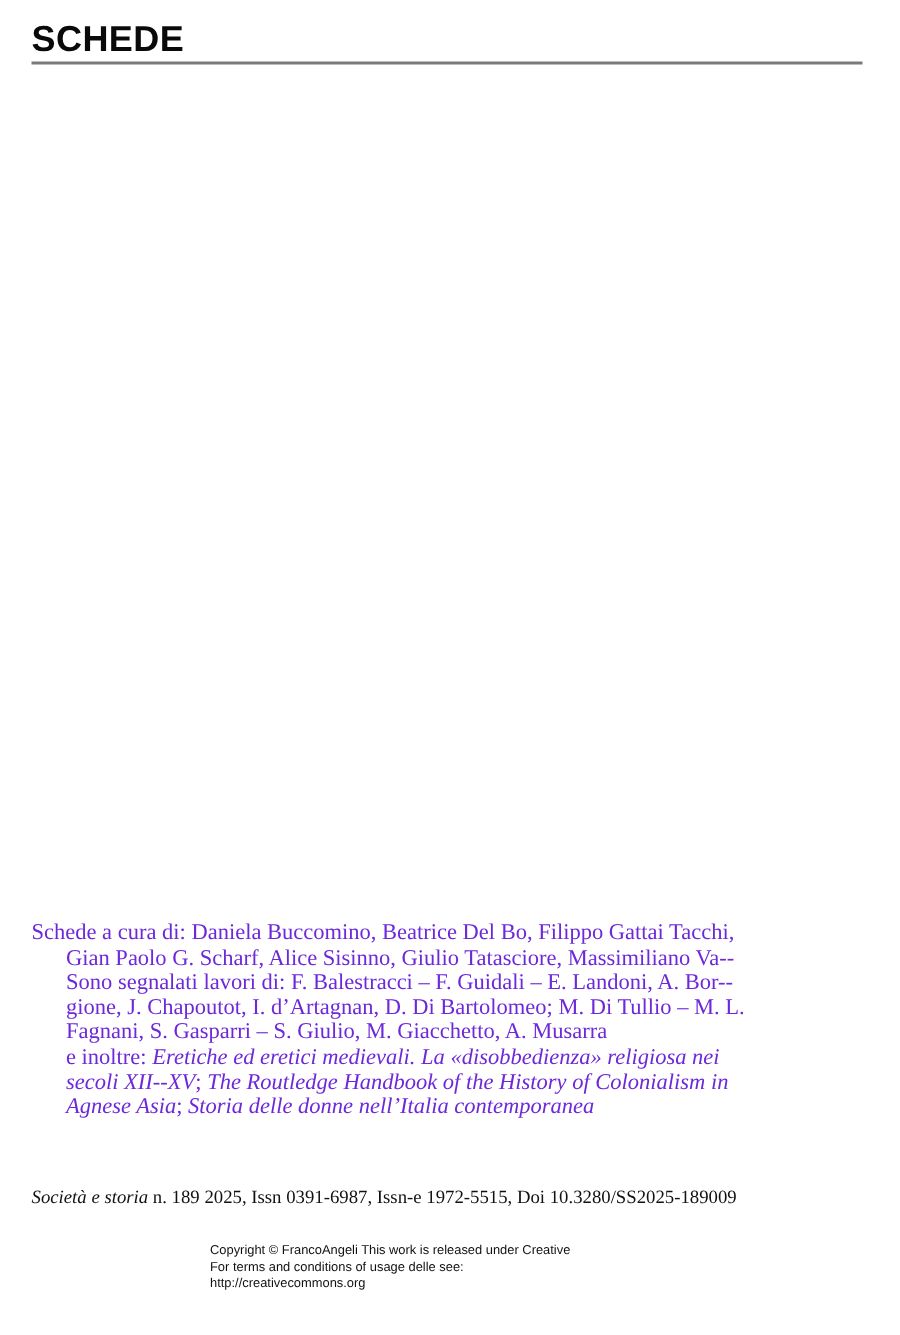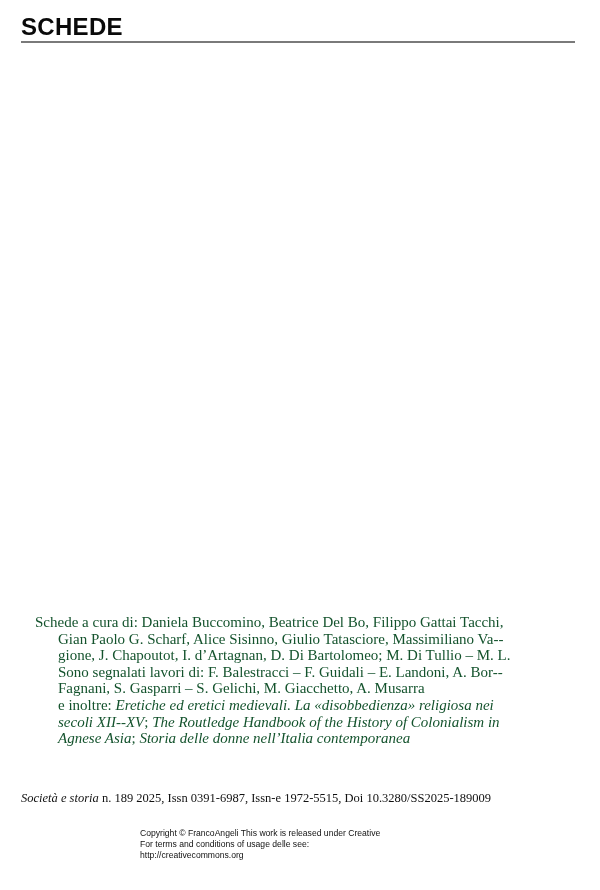--- a/index.html
+++ b/index.html
@@ -29,27 +29,27 @@
     .title-rule {
       position: absolute;
       left: 21px;
       top: 41px;
       width: 554px;
       height: 2px;
       background: #7a7a7a;
     }
     .credits {
       position: absolute;
-      left: 35px;
+      left: 21px;
       top: 614px;
       width: 560px;
       font-family: "Liberation Serif", serif;
       font-size: 15px;
       line-height: 16.6px;
-      color: #14532d;
+      color: #6d28d9;
     }
     .credits .line {
       display: block;
       white-space: nowrap;
     }
     .credits .indent {
       padding-left: 23px;
     }
     .it { font-style: italic; text-align: right; }
     .citation {
@@ -76,23 +76,23 @@
   </style>
 </head>
 <body>
 
 <h1 class="section-title">SCHEDE</h1>
 <div class="title-rule"></div>
 
 <div class="credits">
   <span class="line">Schede a cura di: Daniela Buccomino, Beatrice Del Bo, Filippo Gattai Tacchi,</span>
   <span class="line indent">Gian Paolo G. Scharf, Alice Sisinno, Giulio Tatasciore, Massimiliano Va--</span>
+  <span class="line indent">Sono segnalati lavori di: F. Balestracci – F. Guidali – E. Landoni, A. Bor--</span>
   <span class="line indent">gione, J. Chapoutot, I. d’Artagnan, D. Di Bartolomeo; M. Di Tullio – M. L.</span>
-  <span class="line indent">Sono segnalati lavori di: F. Balestracci – F. Guidali – E. Landoni, A. Bor--</span>
-  <span class="line indent">Fagnani, S. Gasparri – S. Gelichi, M. Giacchetto, A. Musarra</span>
+  <span class="line indent">Fagnani, S. Gasparri – S. Giulio, M. Giacchetto, A. Musarra</span>
   <span class="line indent"><span>e inoltre: </span><span class="it">Eretiche ed eretici medievali. La «disobbedienza» religiosa nei</span></span>
   <span class="line indent"><span class="it">secoli XII--XV</span><span>; </span><span class="it">The Routledge Handbook of the History of Colonialism in</span></span>
   <span class="line indent"><span class="it">Agnese Asia</span><span>; </span><span class="it">Storia delle donne nell’Italia contemporanea</span></span>
 </div>
 
 <div class="citation"><span class="it">Società e storia</span><span> n. 189 2025, Issn 0391-6987, Issn-e 1972-5515, Doi 10.3280/SS2025-189009</span></div>
 
 <div class="license">
   <span>Copyright © FrancoAngeli This work is released under Creative</span>
   <span>For terms and conditions of usage delle see:</span>

